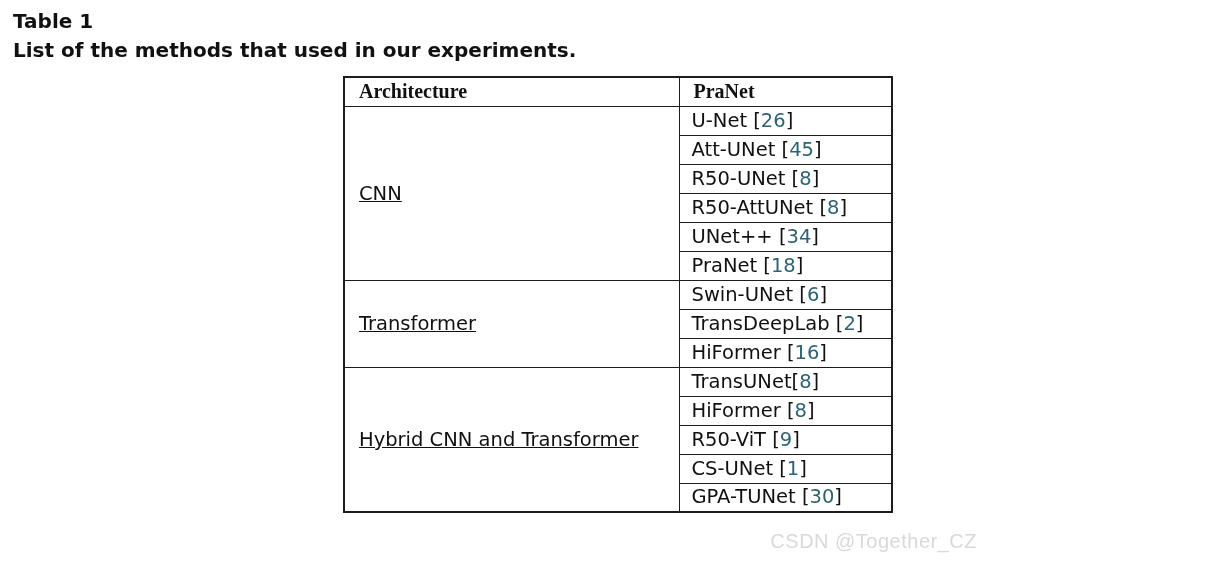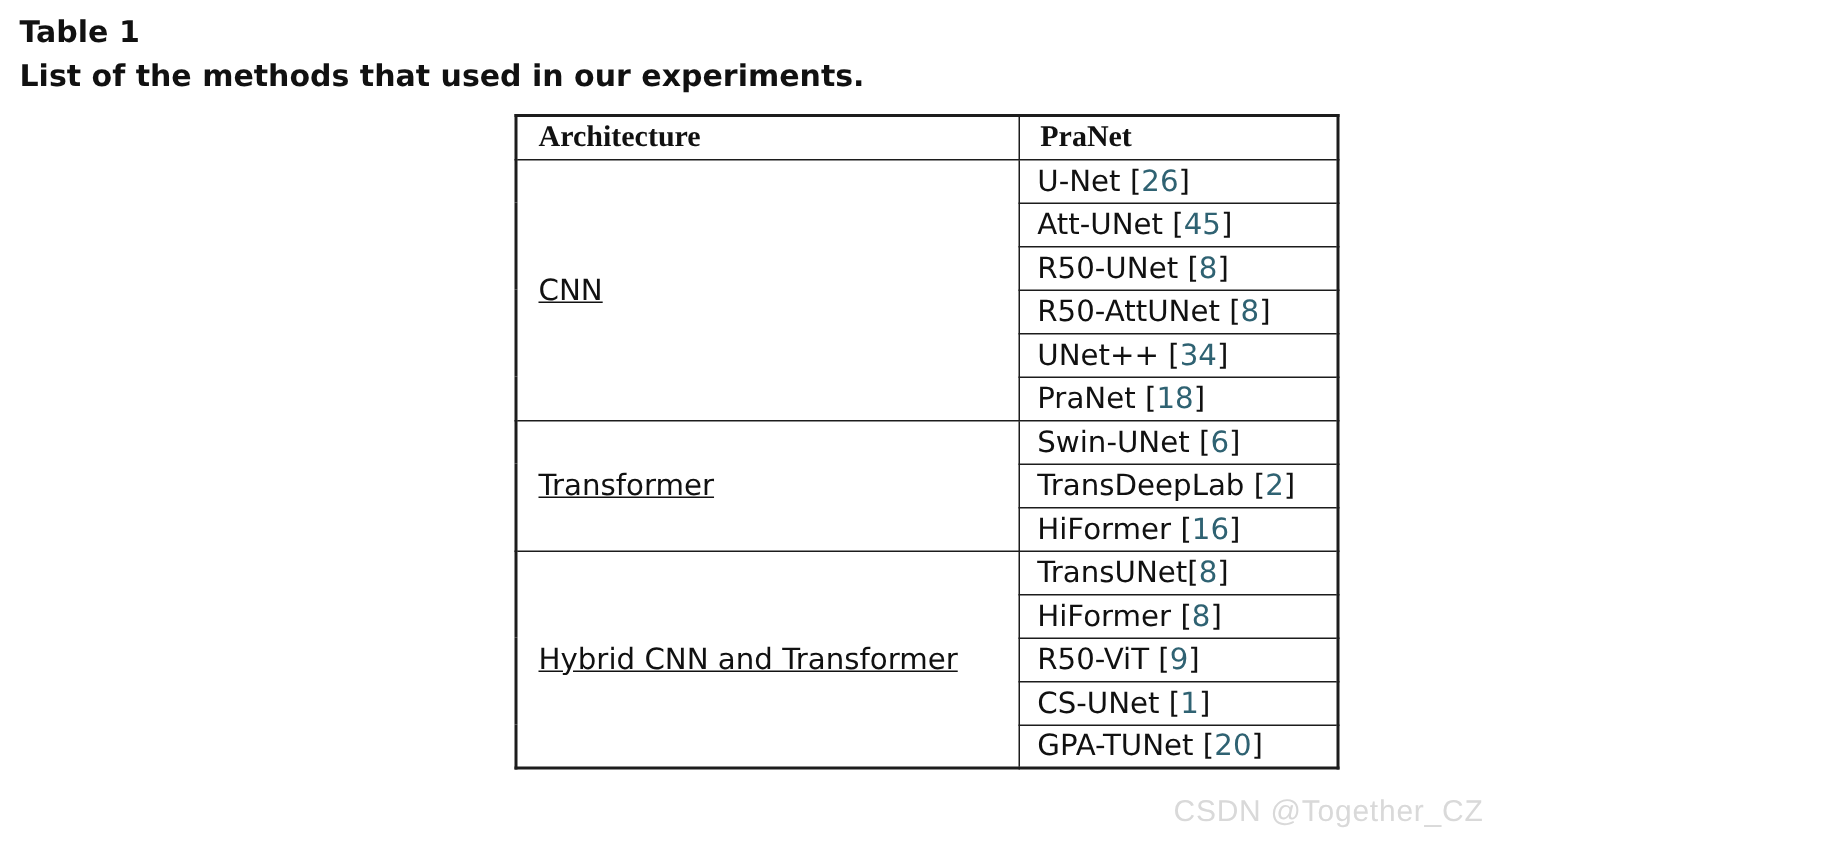--- a/index.html
+++ b/index.html
@@ -67,21 +67,21 @@
   td.method {
     font-size: 19.5px;
     height: 29px;
     padding: 0 6px 1px 12px;
     vertical-align: middle;
   }
   .cite-num { color: var(--cite-color); }
   .cite-bracket { color: var(--text-color); }
   .watermark {
     position: absolute;
-    right: 12px;
+    right: 24px;
     top: 530px;
     font-size: 20px;
     font-family: "Liberation Sans", sans-serif;
     color: var(--watermark-color);
     letter-spacing: 0.5px;
   }
 </style>
 </head>
 <body>
 
@@ -139,20 +139,20 @@
         <tr>
           <td class="method"><span>HiFormer </span><span class="cite-bracket">[</span><span class="cite-num">8</span><span class="cite-bracket">]</span></td>
         </tr>
         <tr>
           <td class="method"><span>R50-ViT </span><span class="cite-bracket">[</span><span class="cite-num">9</span><span class="cite-bracket">]</span></td>
         </tr>
         <tr>
           <td class="method"><span>CS-UNet </span><span class="cite-bracket">[</span><span class="cite-num">1</span><span class="cite-bracket">]</span></td>
         </tr>
         <tr>
-          <td class="method"><span>GPA-TUNet </span><span class="cite-bracket">[</span><span class="cite-num">20</span><span class="cite-bracket">]</span></td>
+          <td class="method"><span>GPA-TUNet </span><span class="cite-bracket">[</span><span class="cite-num">30</span><span class="cite-bracket">]</span></td>
         </tr>
       </tbody>
   </table>
 
   <div class="watermark">CSDN @Together_CZ</div>
 
 </div>
 
 </body></html>

